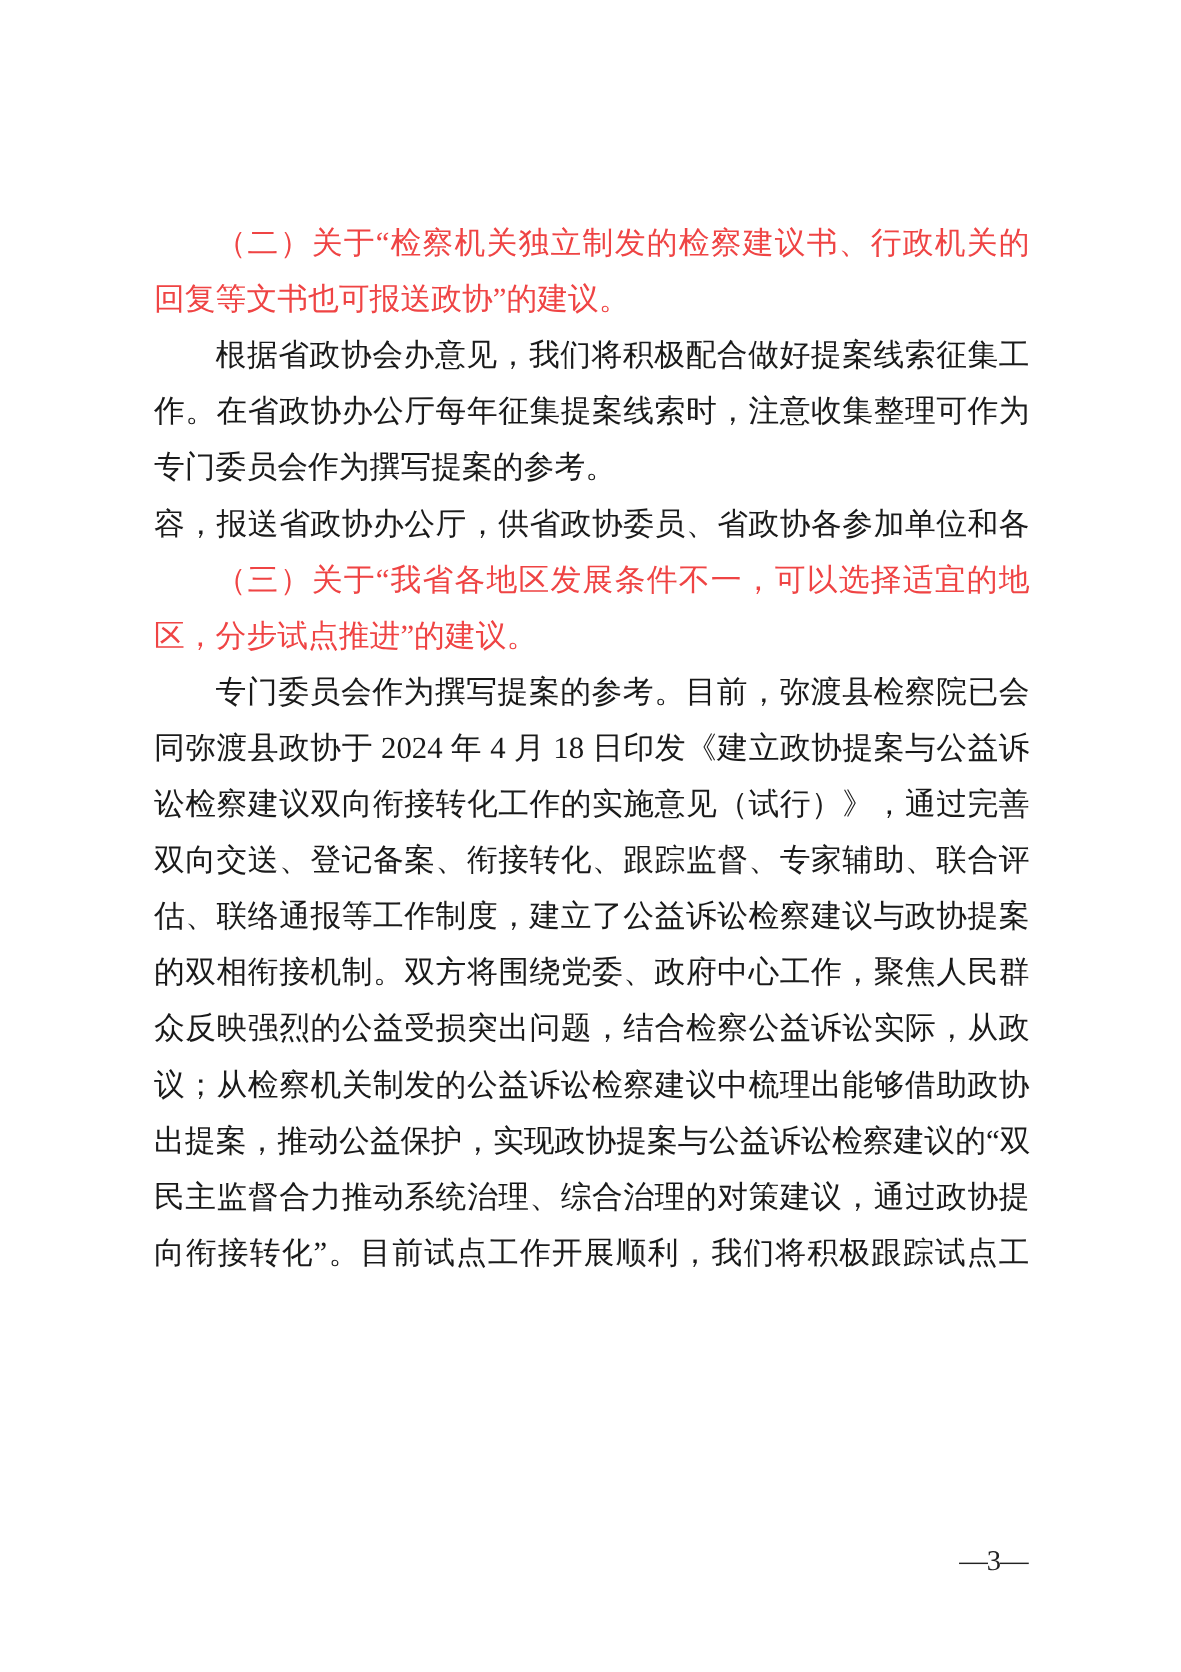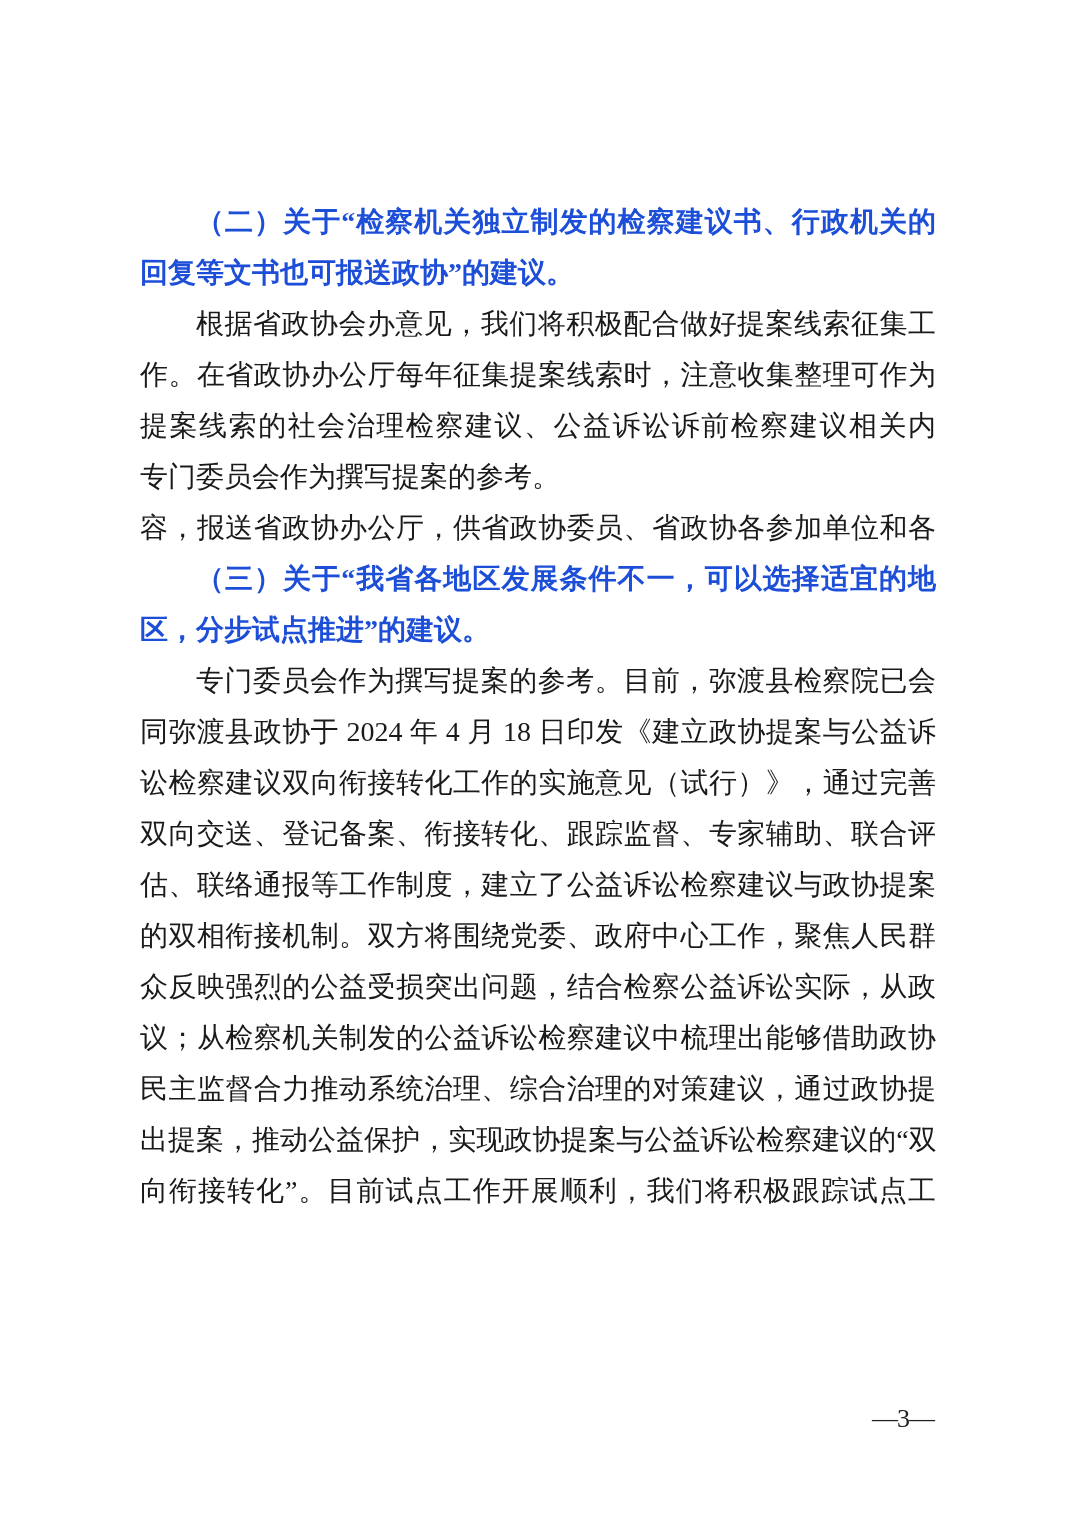--- a/index.html
+++ b/index.html
@@ -29,22 +29,22 @@
     text-align-last: justify;
   }
   .line.no-fill {
     text-align: right;
     text-align-last: left;
   }
   .line.indent {
     text-indent: 2em;
   }
   .line.heading {
-    font-weight: 700;
-    color: #1d4ed8;
+    font-weight: 400;
+    color: #ef4444;
   }
   .line.tight {
     letter-spacing: -0.8px;
   }
   .page-number {
     position: absolute;
     top: 1404px;
     right: 140px;
     font-size: 26px;
     letter-spacing: -1px;
@@ -53,31 +53,30 @@
 </style>
 </head>
 <body>
 
 <div class="page">
   <main class="doc-body" id="doc-body">
       <div class="line indent heading">（二）关于“检察机关独立制发的检察建议书、行政机关的</div>
       <div class="line heading no-fill">回复等文书也可报送政协”的建议。</div>
       <div class="line indent">根据省政协会办意见，我们将积极配合做好提案线索征集工</div>
       <div class="line">作。在省政协办公厅每年征集提案线索时，注意收集整理可作为</div>
-      <div class="line">提案线索的社会治理检察建议、公益诉讼诉前检察建议相关内</div>
       <div class="line no-fill">专门委员会作为撰写提案的参考。</div>
       <div class="line">容，报送省政协办公厅，供省政协委员、省政协各参加单位和各</div>
       <div class="line indent heading">（三）关于“我省各地区发展条件不一，可以选择适宜的地</div>
       <div class="line heading no-fill">区，分步试点推进”的建议。</div>
       <div class="line indent">专门委员会作为撰写提案的参考。目前，弥渡县检察院已会</div>
       <div class="line">同弥渡县政协于 2024 年 4 月 18 日印发《建立政协提案与公益诉</div>
       <div class="line">讼检察建议双向衔接转化工作的实施意见（试行）》，通过完善</div>
       <div class="line">双向交送、登记备案、衔接转化、跟踪监督、专家辅助、联合评</div>
       <div class="line">估、联络通报等工作制度，建立了公益诉讼检察建议与政协提案</div>
       <div class="line">的双相衔接机制。双方将围绕党委、政府中心工作，聚焦人民群</div>
       <div class="line">众反映强烈的公益受损突出问题，结合检察公益诉讼实际，从政</div>
       <div class="line">议；从检察机关制发的公益诉讼检察建议中梳理出能够借助政协</div>
+      <div class="line tight">出提案，推动公益保护，实现政协提案与公益诉讼检察建议的“双</div>
       <div class="line">民主监督合力推动系统治理、综合治理的对策建议，通过政协提</div>
-      <div class="line tight">出提案，推动公益保护，实现政协提案与公益诉讼检察建议的“双</div>
       <div class="line">向衔接转化”。目前试点工作开展顺利，我们将积极跟踪试点工</div>
     </main>
   <div class="page-number">—3—</div>
 </div>
 
 </body></html>

